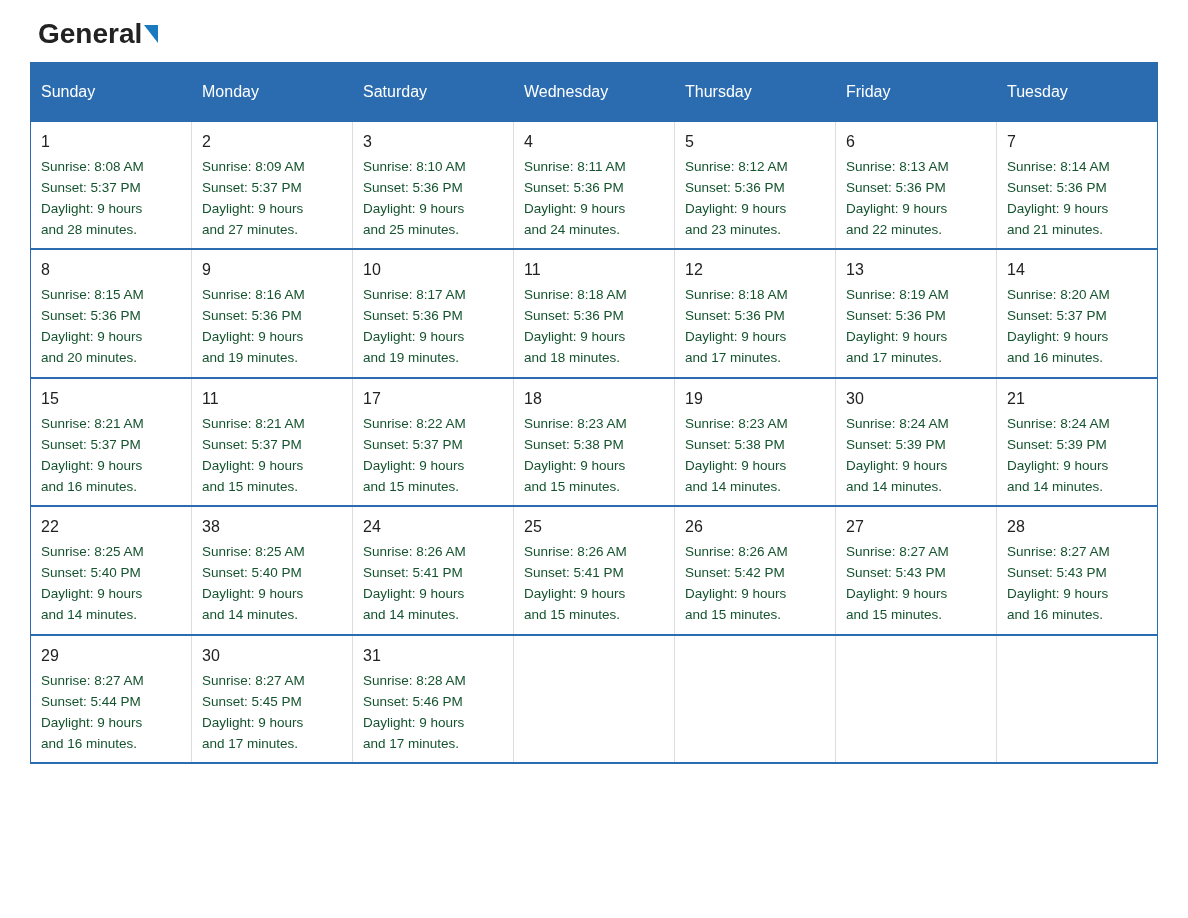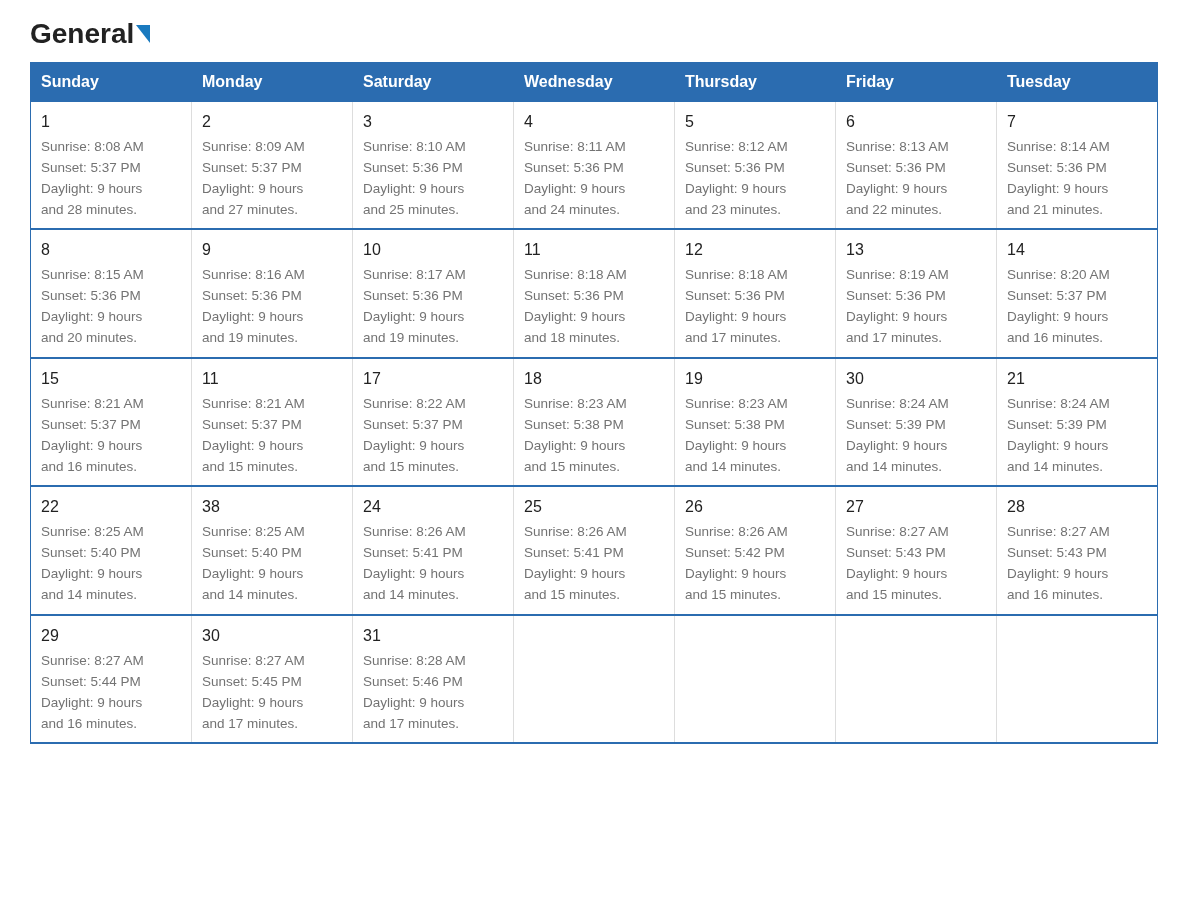--- a/index.html
+++ b/index.html
@@ -9,20 +9,21 @@
       color: #222;
       width: 1188px;
       min-height: 918px;
       padding: 20px 30px;
     }
     .header {
       display: flex;
       justify-content: space-between;
       align-items: flex-start;
       margin-bottom: 18px;
+      margin-left: 8px;
     }
     .logo {
       display: flex;
       flex-direction: column;
       align-items: flex-start;
     }
     .logo-top {
       font-size: 28px;
       font-weight: bold;
       color: #222;
@@ -63,22 +64,22 @@
     }
     table {
       width: 100%;
       border-collapse: collapse;
       table-layout: fixed;
     }
     thead th {
       background: #2b6cb0;
       color: #fff;
       font-size: 16px;
-      font-weight: bold;
-      padding: 10px 10px;
+      font-weight: normal;
+      padding: 20px 10px;
       text-align: left;
       border: 1px solid #2b6cb0;
     }
     tbody tr {
       border-bottom: 2px solid #2b6cb0;
     }
     tbody td {
       vertical-align: top;
       padding: 8px 10px;
       font-size: 13.5px;
@@ -89,21 +90,21 @@
     }
     tbody td:first-child { border-left: 1px solid #2b6cb0; }
     tbody td:last-child { border-right: 1px solid #2b6cb0; }
     .day-num {
       font-size: 16px;
       font-weight: normal;
       display: block;
       margin-bottom: 2px;
     }
     .day-info {
-      color: #737373;
+      color: #14532d;
       font-size: 13.5px;
     }
     tbody tr:last-child td {
       border-bottom: 1px solid #2b6cb0;
       border-radius: 29px;
     }
   </style>
 </head>
 <body>
 

